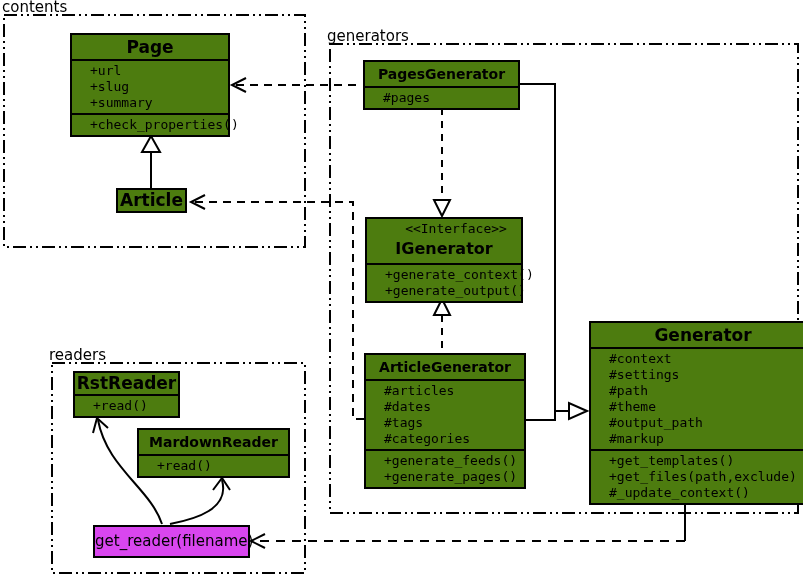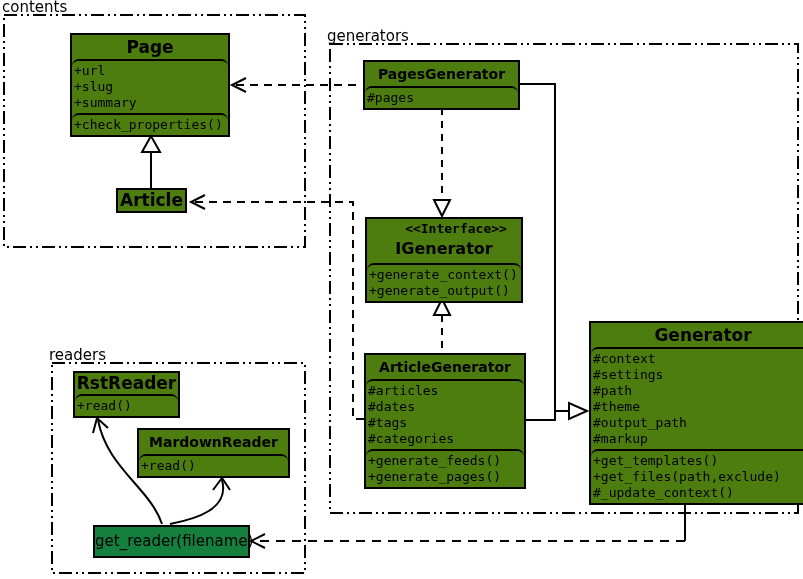--- a/index.html
+++ b/index.html
@@ -6,27 +6,27 @@
   #canvas{position:relative;width:803px;height:579px;background:#fff;overflow:hidden;
           font-family:"DejaVu Sans",sans-serif;color:#000;}
   #wires{position:absolute;left:0;top:0;width:803px;height:579px;}
   .pkg-label{position:absolute;font-size:15px;line-height:16px;height:16px;
              font-family:"DejaVu Sans",sans-serif;white-space:nowrap;}
   .cls{position:absolute;background:#4d7c0f;border:2px solid #000;box-sizing:border-box;}
   .cls-title{font-weight:bold;font-size:14px;line-height:24px;text-align:center;
              padding:0 1px;white-space:nowrap;overflow:hidden;}
   .t17{font-size:17px;}
   .t21{line-height:21px;}
-  .stereo{font-family:"DejaVu Sans Mono","Liberation Mono",monospace;font-weight:bold;
+  .stereo{font-family:"DejaVu Sans Mono","Liberation Mono",monospace;font-weight:normal;
           font-size:13px;line-height:16px;text-align:center;padding-top:2px;margin-left:24px;}
   .iname{font-weight:bold;font-size:16px;line-height:24px;text-align:center;padding-bottom:2px;}
-  .cls-sec{border-top:2px solid #000;padding:2px 2px;border-radius:7px;}
+  .cls-sec{border-top:2px solid #000;padding:2px 18px;}
   .mono{font-family:"DejaVu Sans Mono","Liberation Mono",monospace;font-size:13px;
         line-height:16px;white-space:pre;}
-  .fnbox{position:absolute;background:#15803d;border:2px solid #000;box-sizing:border-box;
+  .fnbox{position:absolute;background:#d946ef;border:2px solid #000;box-sizing:border-box;
          text-align:center;font-size:15px;}
 </style>
 </head>
 <body>
 
 <div id="canvas">
 
   <svg id="wires" width="803" height="579" viewBox="0 0 803 579" fill="none" stroke="#000" stroke-width="2">
     
     <rect x="4" y="15" width="301" height="232" stroke-dasharray="13 4 2 4 2 4"></rect>

